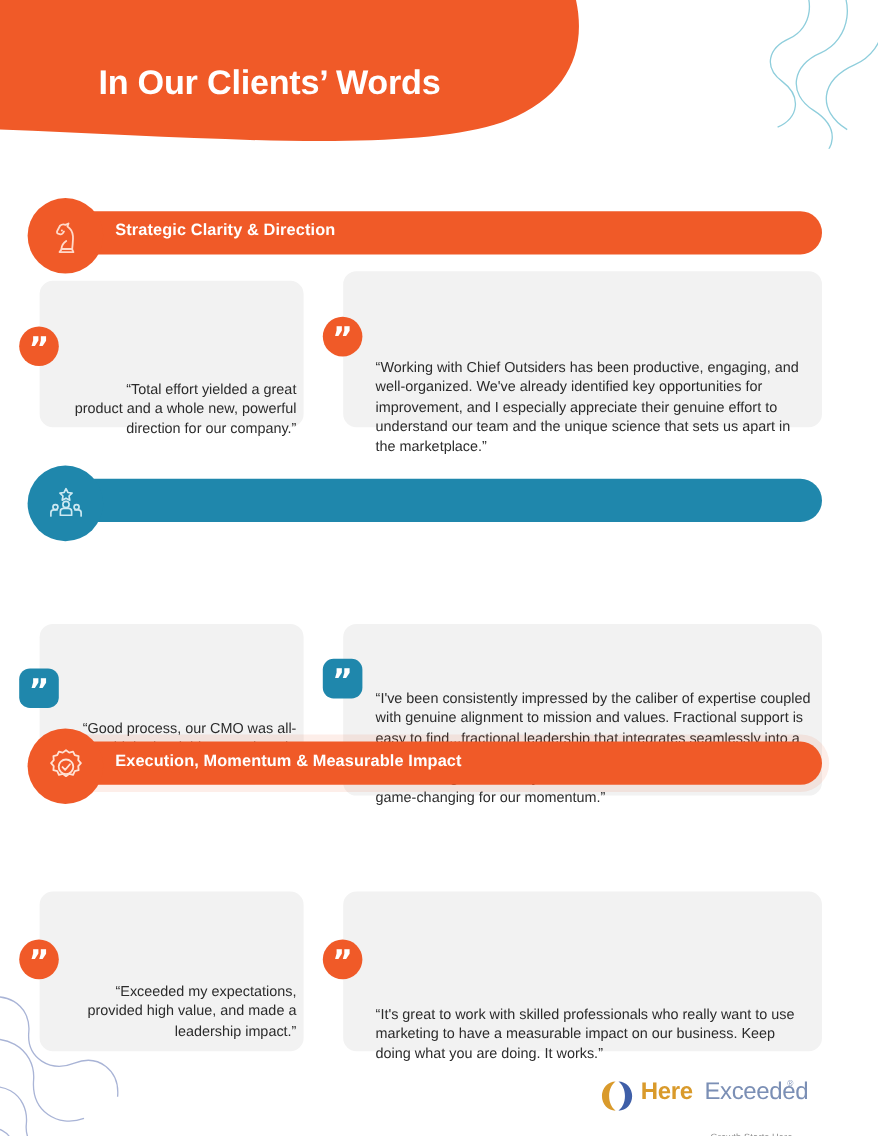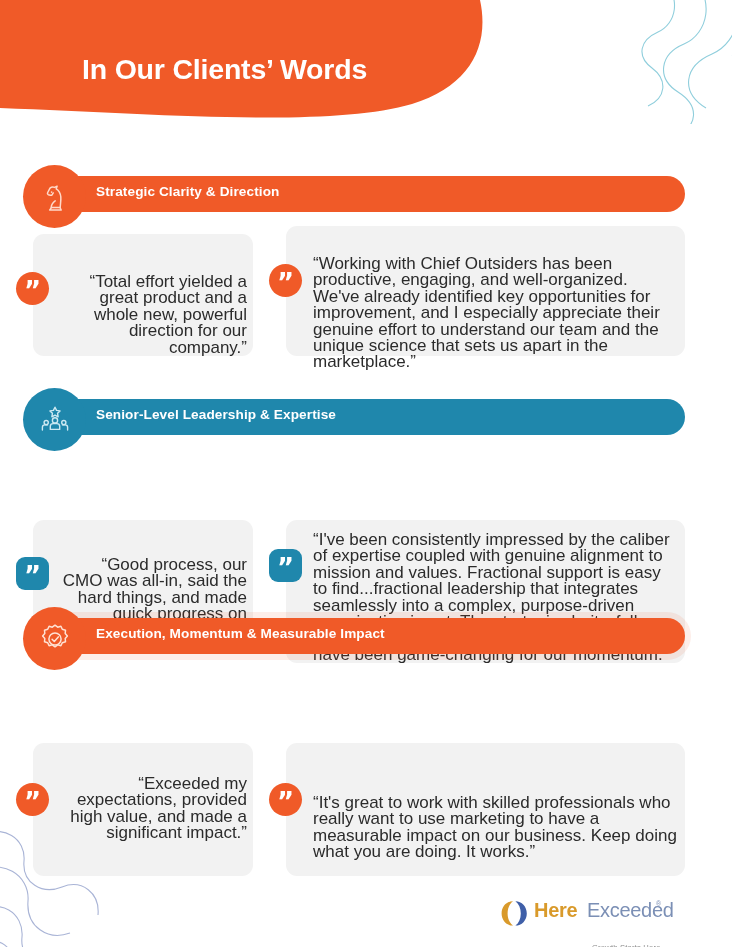--- a/index.html
+++ b/index.html
@@ -99,22 +99,23 @@
     font-family: "DejaVu Sans", sans-serif;
   }
   .qbadge.orange { background: #F05A28; }
   .qbadge.teal   { background: #1F87AC; border-radius: 9px; }
   .qbadge-narrow { left: 16px; }
   .qbadge-wide   { left: 269px; }
 
   .qtext {
     position: absolute;
     color: #2B2B2B;
-    font-size: 17px;
+    font-size: 12px;
     line-height: 16.4px;
+    margin-top: 42px;
   }
   .qtext-narrow { left: 62px; width: 185px; text-align: right; }
   .qtext-wide   { left: 313px; width: 365px; }
 
   
   .logo {
     position: absolute;
     left: 498px; top: 897px;
     width: 165px; height: 40px;
   }
@@ -196,21 +197,20 @@
       <div class="qtext qtext-narrow" style="top:45px;">“Total effort yielded a great product and a whole new, powerful direction for our company.”</div>
 
       <div class="qbadge orange qbadge-wide" style="top:35px;">”</div>
       <div class="qtext qtext-wide" style="top:27px;">“Working with Chief Outsiders has been productive, engaging, and well-organized. We've already identified key opportunities for improvement, and I especially appreciate their genuine effort to understand our team and the unique science that sets us apart in the marketplace.”</div>
     </div>
   </div>
 
   <div class="section" style="top:388px;">
     <div class="bar-wrap">
       <div class="bar teal"></div>
-      <div class="bar-label">Senior-Level Leadership &amp; Expertise</div>
       <div class="bar-icon teal">
         <svg width="36" height="36" viewBox="0 0 36 36" fill="none">
           <g stroke="#CDE9F2" stroke-width="1.4" stroke-linecap="round" stroke-linejoin="round" fill="none">
             <path d="M18 5.2 l1.55 3.2 l3.5 0.5 l-2.5 2.45 l0.6 3.45 l-3.15 -1.65 l-3.15 1.65 l0.6 -3.45 l-2.5 -2.45 l3.5 -0.5 z"></path>
             <circle cx="18" cy="18.4" r="2.6"></circle>
             <path d="M13.3 27.4 v-3.1 c0 -1.6 1.2 -2.7 2.8 -2.7 h3.8 c1.6 0 2.8 1.1 2.8 2.7 v3.1 z"></path>
             <circle cx="9.2" cy="20.6" r="2.1"></circle>
             <path d="M5.4 28 v-2.7 c0 -1.4 1.0 -2.4 2.4 -2.4 h2.7"></path>
             <circle cx="26.8" cy="20.6" r="2.1"></circle>
             <path d="M30.6 28 v-2.7 c0 -1.4 -1.0 -2.4 -2.4 -2.4 h-2.7"></path>
@@ -245,21 +245,21 @@
           </g>
         </svg>
       </div>
     </div>
 
     <div class="cards">
       <div class="card card-narrow" style="top:72px; height:133px;"></div>
       <div class="card card-wide" style="top:72px; height:133px;"></div>
 
       <div class="qbadge orange qbadge-narrow" style="top:112px;">”</div>
-      <div class="qtext qtext-narrow" style="top:105px;">“Exceeded my expectations, provided high value, and made a significant impact.”</div>
+      <div class="qtext qtext-narrow" style="top:105px;">“Exceeded my expectations, provided high value, and made a leadership impact.”</div>
 
       <div class="qbadge orange qbadge-wide" style="top:112px;">”</div>
       <div class="qtext qtext-wide" style="top:124px;">“It's great to work with skilled professionals who really want to use marketing to have a measurable impact on our business. Keep doing what you are doing. It works.”</div>
     </div>
   </div>
 
   <div class="logo">
     <div class="logo-mark">
       <svg width="32" height="27" viewBox="0 0 32 27" fill="none">
         <path d="M15 1.2 C 8.6 1.2 3.6 6.6 3.6 13.4 C 3.6 20.2 8.6 25.6 15 25.6 C 11.6 23.0 9.6 18.6 9.6 13.4 C 9.6 8.2 11.6 3.8 15 1.2 Z" fill="#D99A2B"></path>

